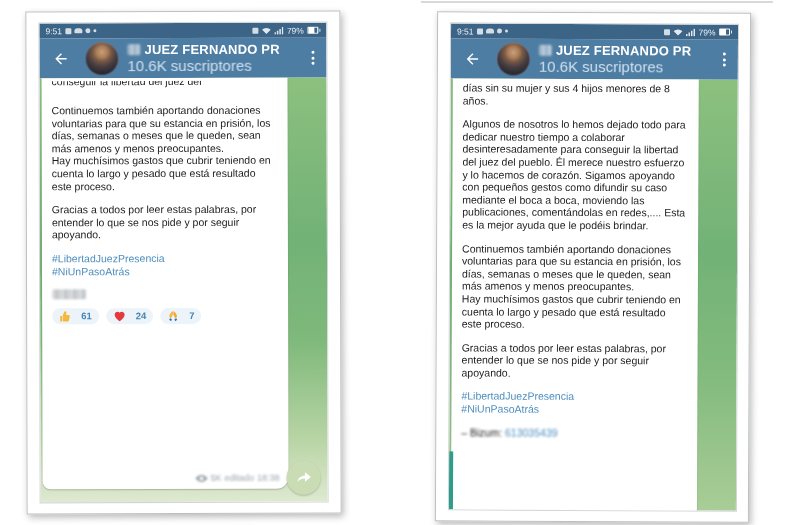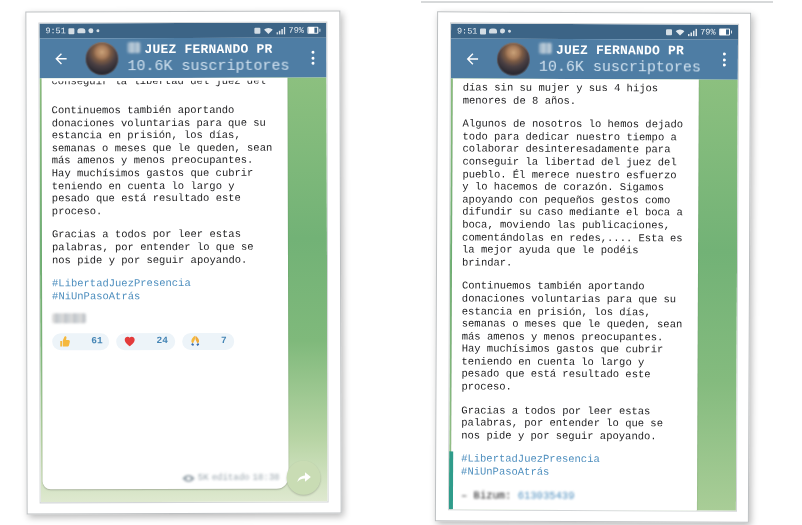--- a/index.html
+++ b/index.html
@@ -1,17 +1,17 @@
 <!DOCTYPE html>
 <html><head>
 <meta charset="utf-8">
 <style>
   html,body{margin:0;padding:0;background:#ffffff;}
   .canvas{position:relative;width:802px;height:525px;background:#ffffff;overflow:hidden;
-          font-family:Liberation Mono, monospace;}
+          font-family:Liberation Sans, sans-serif;}
   .topline{position:absolute;left:421px;top:1px;width:352px;height:2px;background:#d7d9da;}
 
   
   .frame{position:absolute;background:#fff;border:1px solid #bdc0c2;
          box-shadow:2px 3px 7px rgba(0,0,0,.28);}
   .frame.left{left:26px;top:11px;width:313px;height:501px;transform:rotate(-0.15deg);}
   .frame.right{left:436px;top:12px;width:312px;height:508px;transform:rotate(0.25deg);}
 
   .phone{position:absolute;left:12px;top:10px;width:287px;overflow:hidden;
          background:#fff;border:1px solid #d2d5d7;}
@@ -33,21 +33,21 @@
 
   
   .header{height:40px;background:#4e7da4;display:flex;align-items:center;color:#fff;
           padding:0 6px 0 10px;}
   .back{width:22px;height:22px;flex:0 0 auto;display:flex;align-items:center;justify-content:center;}
   .avatar{width:33px;height:33px;border-radius:50%;flex:0 0 auto;margin-left:14px;overflow:hidden;
           background:radial-gradient(circle at 50% 30%, #c9a178 0%, #a87c5a 20%, #7a5a44 32%,
                      #4a3f42 50%, #2c2b33 72%, #1f2027 100%);
           filter:blur(.7px);box-shadow:inset 0 0 0 1px rgba(255,255,255,.15);}
   .htxt{margin-left:9px;min-width:0;flex:1;}
-  .htitle-row{display:flex;gap:4px;}
+  .htitle-row{display:flex;align-items:center;gap:4px;}
   .hblur{display:inline-block;width:13px;height:11px;border-radius:2px;flex:0 0 auto;
          background:repeating-linear-gradient(90deg,#9db6ca 0 3px,#b8c9d6 3px 6px);filter:blur(1.3px);}
   .htitle{font-size:13px;font-weight:bold;letter-spacing:.2px;white-space:nowrap;
           overflow:hidden;max-width:142px;}
   .hsub{font-size:15px;color:#cfe0ee;filter:blur(.55px);margin-top:1px;}
   .menu{margin-left:4px;flex:0 0 auto;display:flex;flex-direction:column;gap:2.5px;
         padding:4px 6px;}
   .menu i{width:3px;height:3px;background:#fff;border-radius:50%;display:block;}
 
   
@@ -67,21 +67,21 @@
   .tags{margin:0 0 11px 0;color:#4d8ebe;}
   .tags a{color:#4d8ebe;text-decoration:none;display:block;}
   .pay{margin:0;}
   .pay .num{color:#4d8ebe;}
   .redact{display:inline-block;height:10px;border-radius:2px;vertical-align:-1px;
           background:repeating-linear-gradient(90deg,#d9d9d9 0 3px,#c3c7cb 3px 6px,#cfd3d6 6px 9px);
           filter:blur(1px);}
   .cutline{filter:blur(.8px);}
 
   .reactions{display:flex;gap:7px;margin:7px 0 0 0;}
-  .pill{display:flex;align-items:center;gap:20px;background:#edf4f9;border-radius:10px;
+  .pill{display:flex;align-items:center;gap:10px;background:#edf4f9;border-radius:10px;
         padding:2px 7px;font-size:9.5px;color:#4585b5;font-weight:bold;}
   .meta{position:absolute;right:9px;bottom:4px;display:flex;align-items:center;gap:3px;
         color:#98a4ac;font-size:9px;filter:blur(1.1px);}
 
   .fab{position:absolute;right:7px;bottom:7px;width:34px;height:34px;border-radius:50%;
        background:#c9dcb4;box-shadow:0 1px 2px rgba(0,0,0,.2);
        display:flex;align-items:center;justify-content:center;}
   .scrollhint{position:absolute;left:0;bottom:0;width:4px;height:58px;background:#2f9c8b;}
 </style>
 </head>

